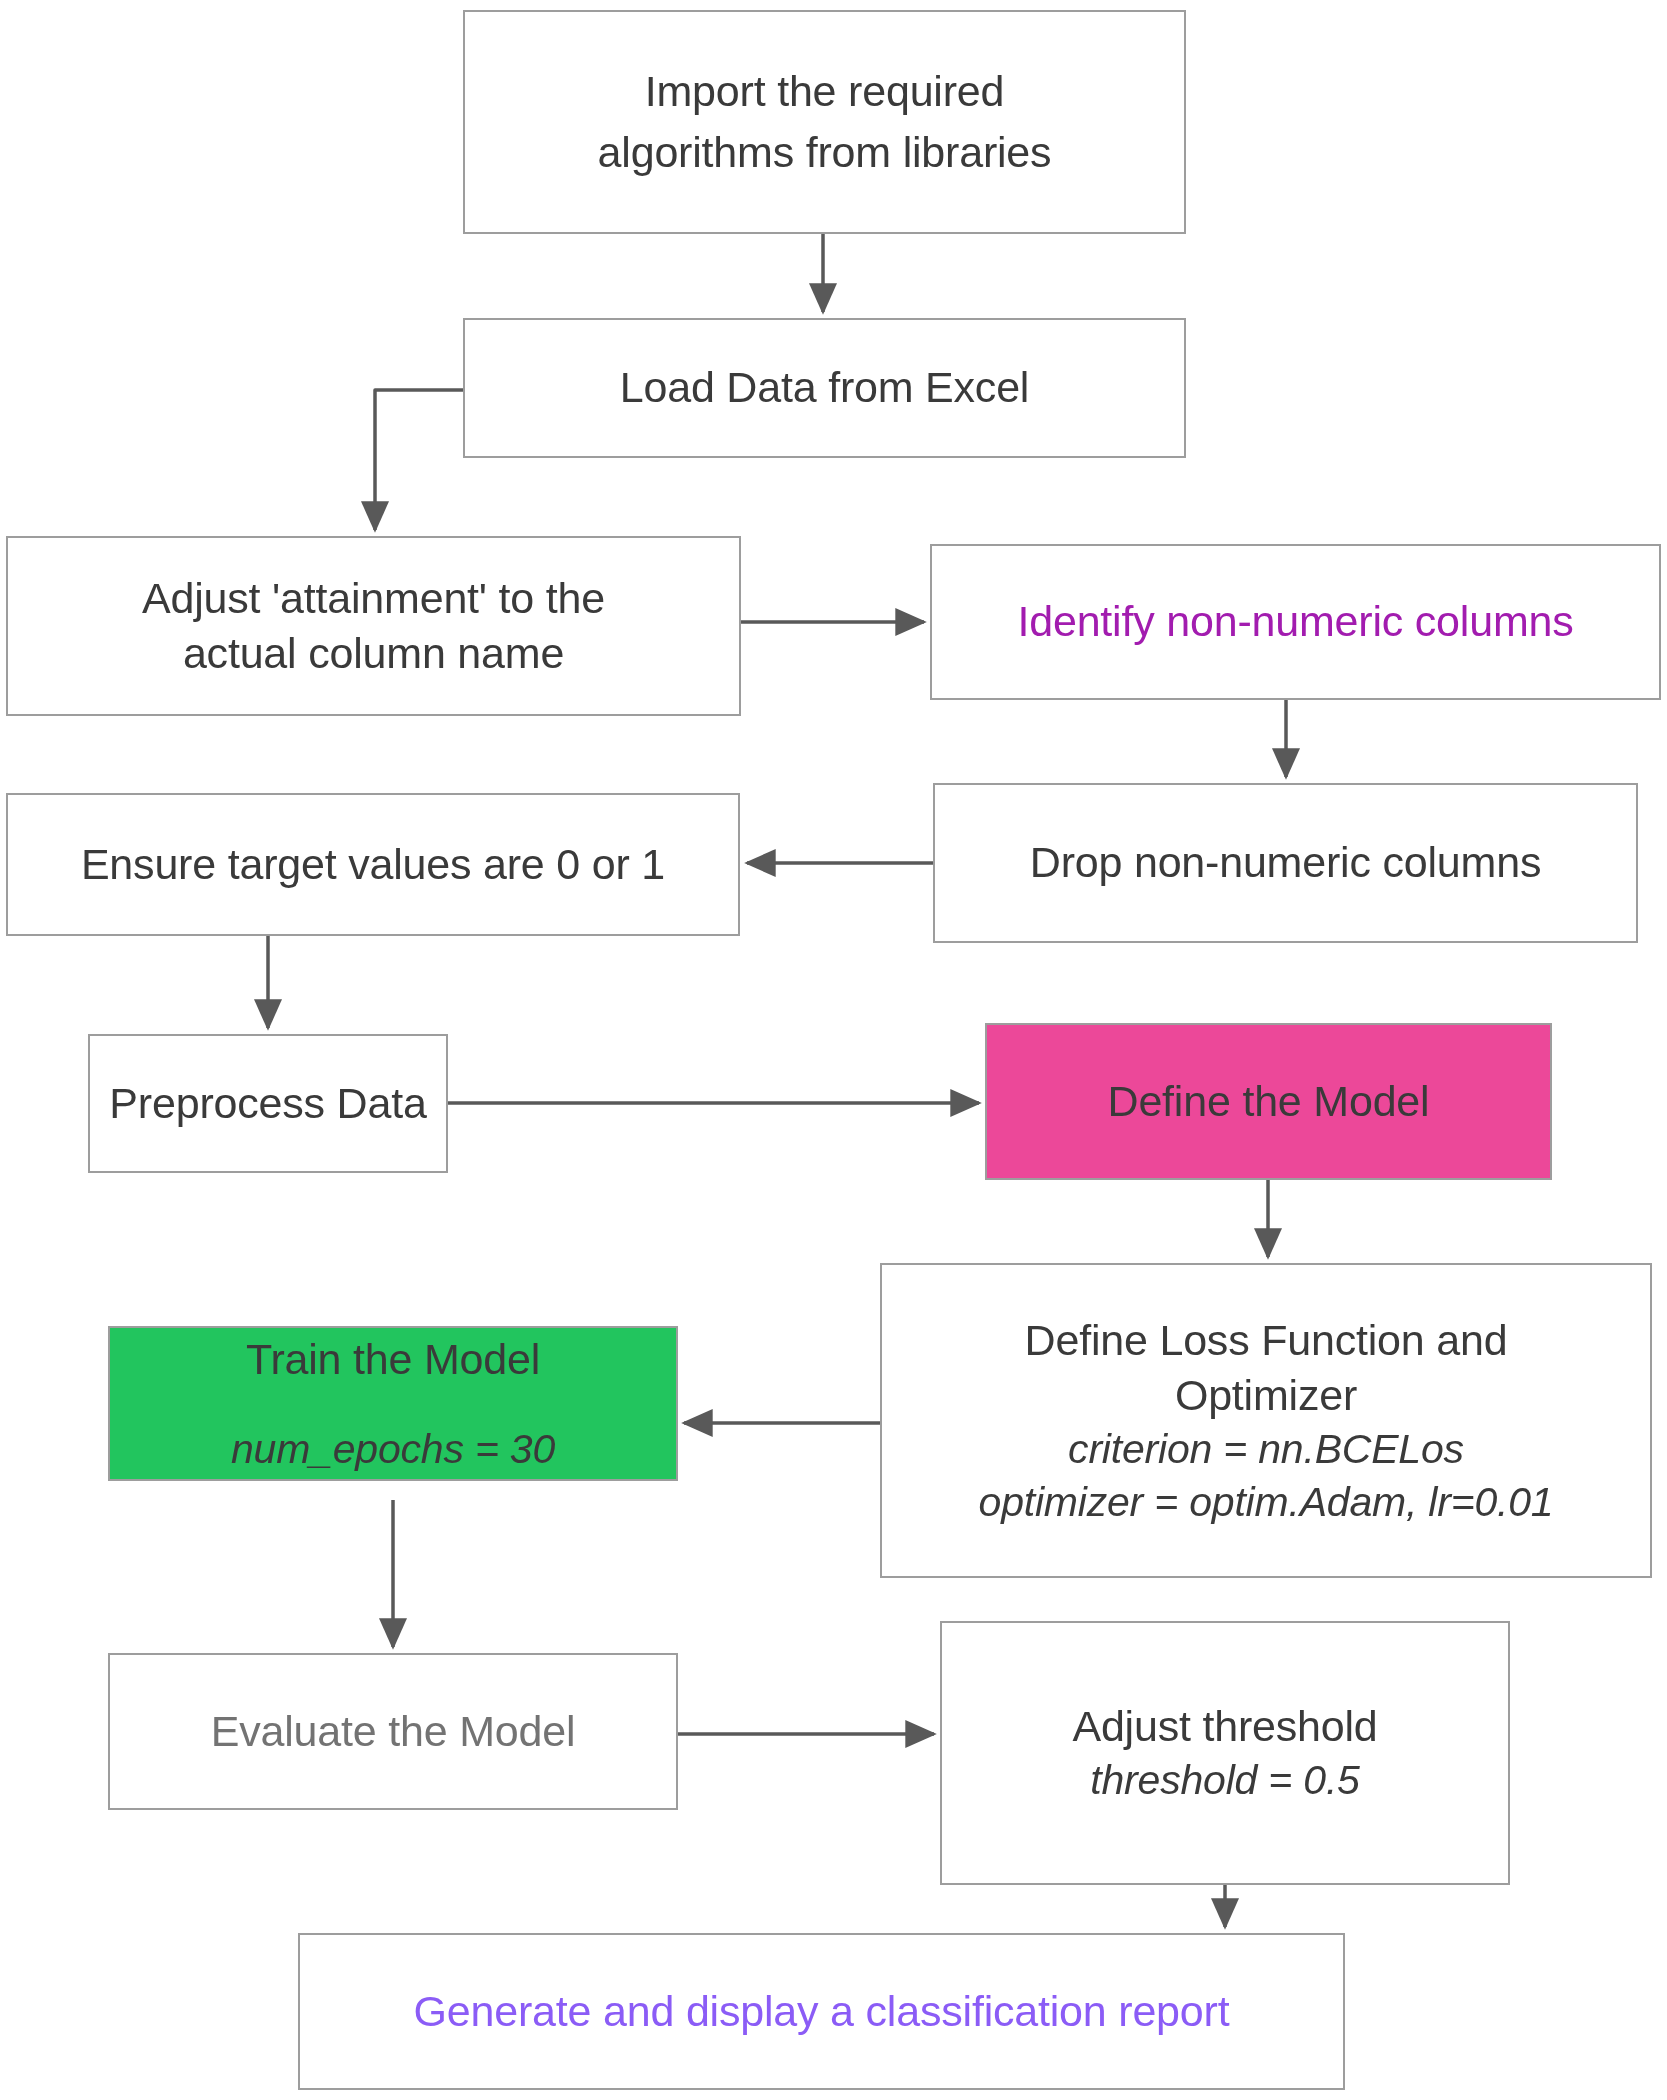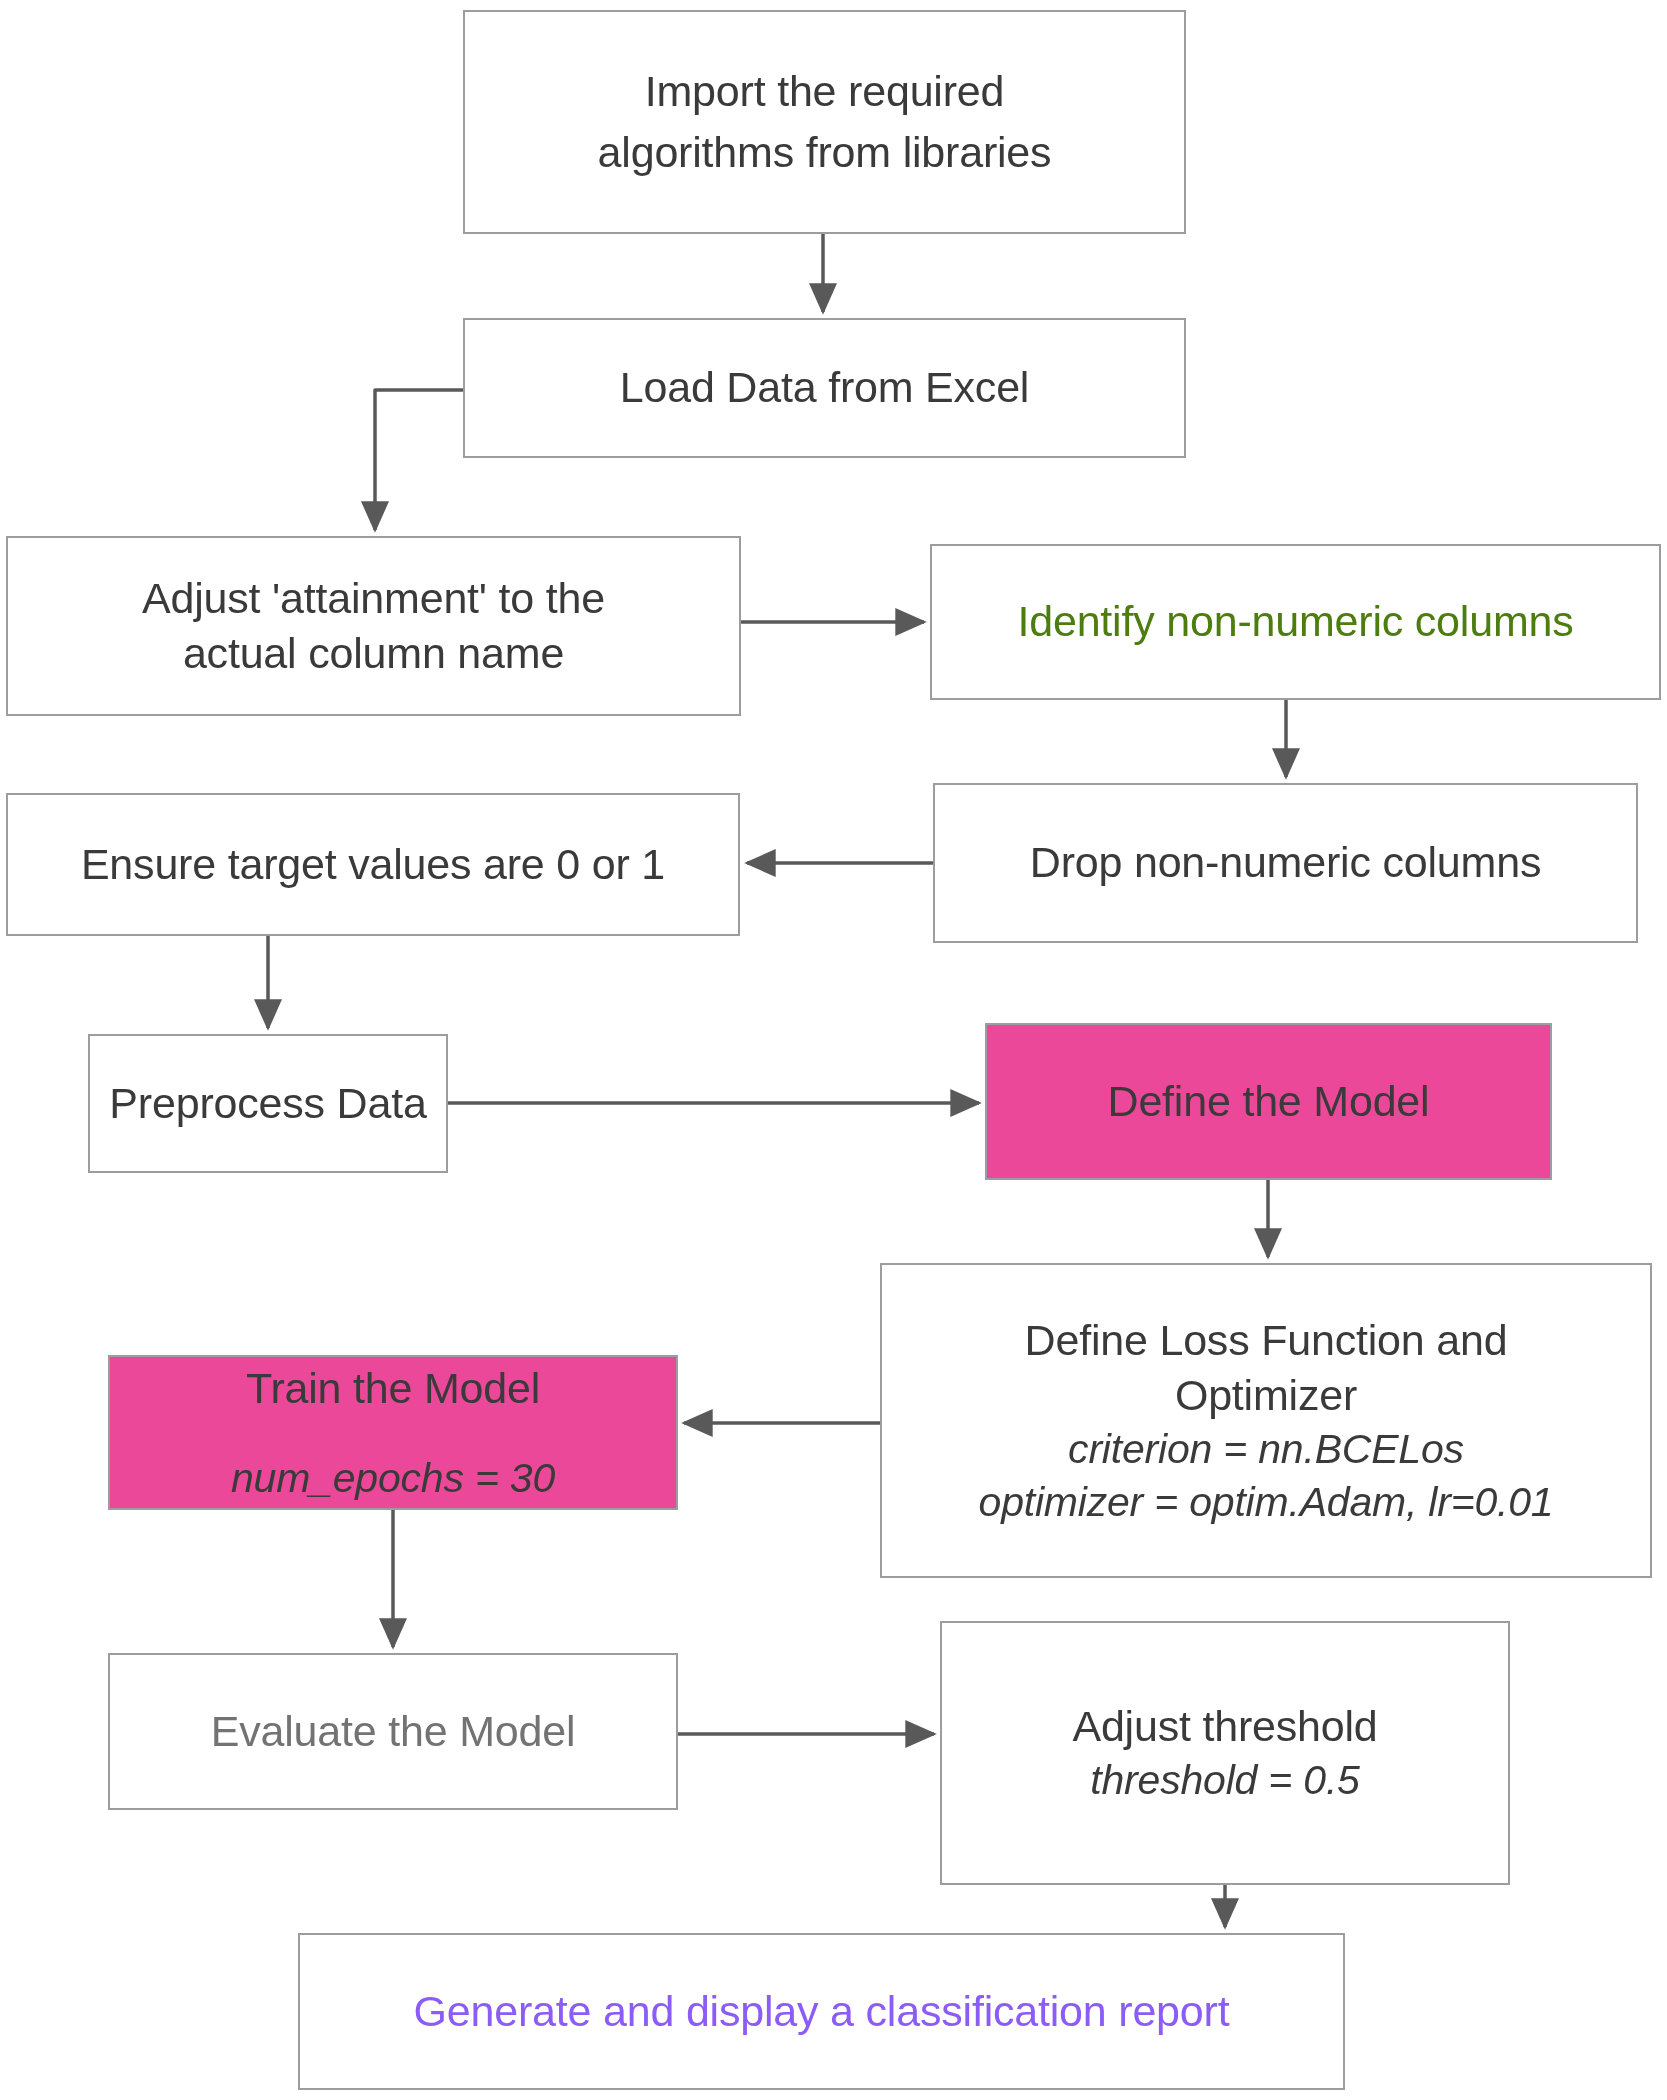--- a/index.html
+++ b/index.html
@@ -76,42 +76,42 @@
         <span class="ln">Import the required</span>
         <span class="ln">algorithms from libraries</span>
       </div>
       <div class="node" style="left: 463px; top: 318px; width: 723px; height: 140px; border-color: rgb(157, 157, 157); background: rgb(255, 255, 255); color: rgb(58, 58, 58);">
         <span class="ln">Load Data from Excel</span>
       </div>
       <div class="node" style="left: 6px; top: 536px; width: 735px; height: 180px; border-color: rgb(157, 157, 157); background: rgb(255, 255, 255); color: rgb(58, 58, 58);">
         <span class="ln">Adjust 'attainment' to the</span>
         <span class="ln">actual column name</span>
       </div>
-      <div class="node" style="left: 930px; top: 544px; width: 731px; height: 156px; border-color: rgb(157, 157, 157); background: rgb(255, 255, 255); color: #4d7c0f;">
+      <div class="node" style="left: 930px; top: 544px; width: 731px; height: 156px; border-color: rgb(157, 157, 157); background: rgb(255, 255, 255); color: #a21caf;">
         <span class="ln">Identify non-numeric columns</span>
       </div>
       <div class="node" style="left: 6px; top: 793px; width: 734px; height: 143px; border-color: rgb(157, 157, 157); background: rgb(255, 255, 255); color: rgb(58, 58, 58); align-items: center;">
         <span class="ln">Ensure target values are 0 or 1</span>
       </div>
       <div class="node" style="left: 933px; top: 783px; width: 705px; height: 160px; border-color: rgb(157, 157, 157); background: rgb(255, 255, 255); color: rgb(58, 58, 58);">
         <span class="ln">Drop non-numeric columns</span>
       </div>
       <div class="node" style="left: 88px; top: 1034px; width: 360px; height: 139px; border-color: rgb(157, 157, 157); background: rgb(255, 255, 255); color: rgb(58, 58, 58); text-align: center;">
         <span class="ln">Preprocess Data</span>
       </div>
       <div class="node" style="left: 985px; top: 1023px; width: 567px; height: 157px; border-color: rgb(157, 157, 157); background: #ec4899; color: rgb(58, 58, 58);">
         <span class="ln">Define the Model</span>
       </div>
       <div class="node" style="left: 880px; top: 1263px; width: 772px; height: 315px; border-color: rgb(157, 157, 157); background: rgb(255, 255, 255); color: rgb(58, 58, 58);">
         <span class="ln">Define Loss Function and</span>
         <span class="ln">Optimizer</span>
         <span class="ln code">criterion = nn.BCELos</span>
         <span class="ln code">optimizer = optim.Adam, lr=0.01</span>
       </div>
-      <div class="node" style="left: 108px; top: 1355px; width: 570px; height: 155px; border-color: rgb(157, 157, 157); background: #ec4899; color: rgb(58, 58, 58); gap: 36px;">
+      <div class="node" style="left: 108px; top: 1326px; width: 570px; height: 155px; border-color: rgb(157, 157, 157); background: #22c55e; color: rgb(58, 58, 58); gap: 36px;">
         <span class="ln">Train the Model</span>
         <span class="ln code">num_epochs = 30</span>
       </div>
       <div class="node" style="left: 108px; top: 1653px; width: 570px; height: 157px; border-color: rgb(157, 157, 157); background: rgb(255, 255, 255); color: #737373;">
         <span class="ln">Evaluate the Model</span>
       </div>
       <div class="node" style="left: 940px; top: 1621px; width: 570px; height: 264px; border-color: rgb(157, 157, 157); background: rgb(255, 255, 255); color: rgb(58, 58, 58);">
         <span class="ln">Adjust threshold</span>
         <span class="ln code">threshold = 0.5</span>
       </div>

